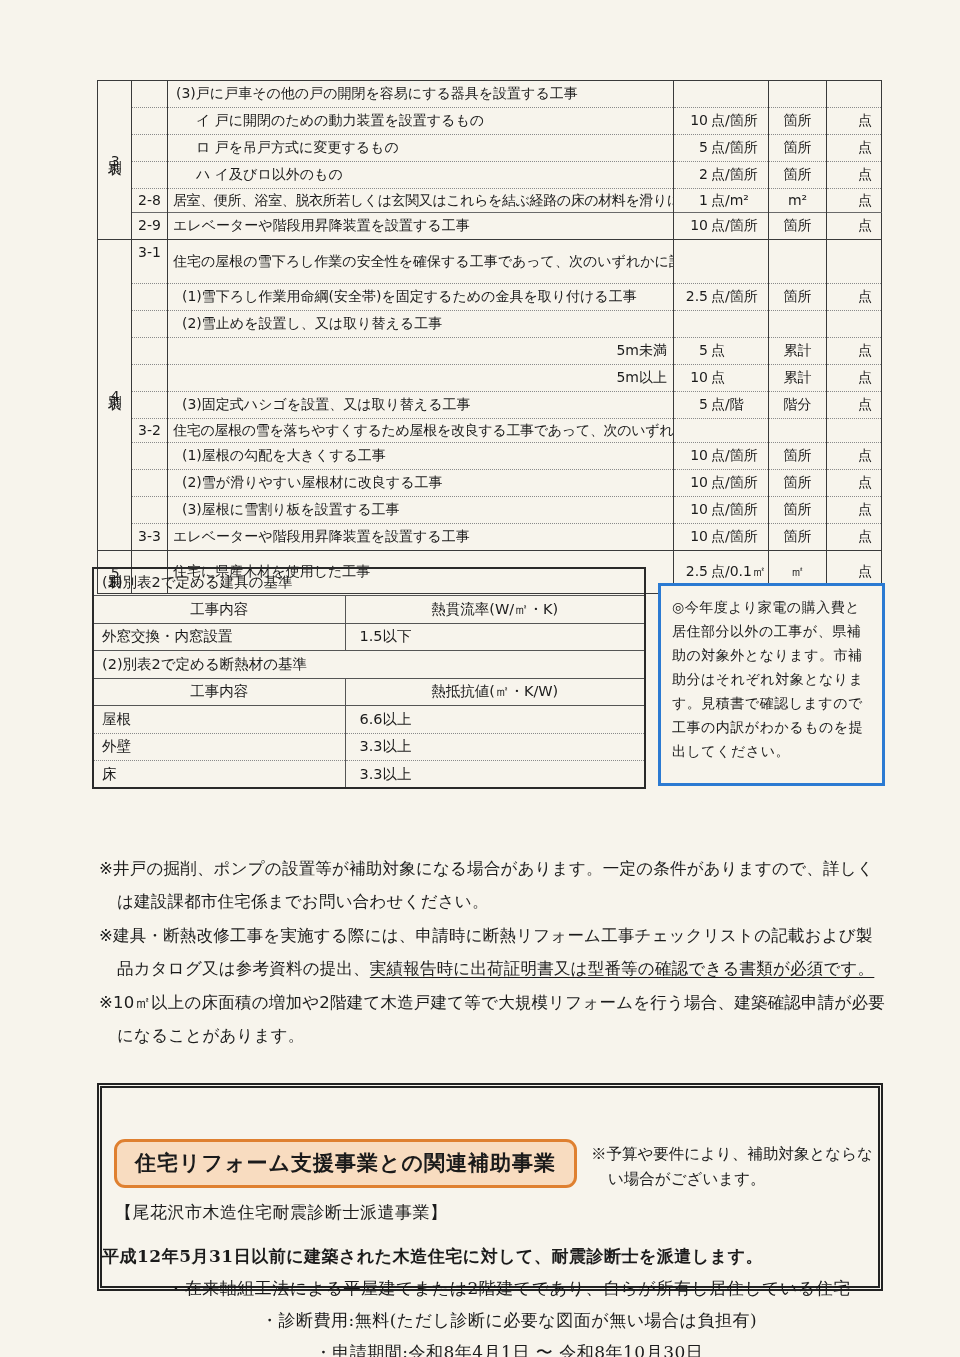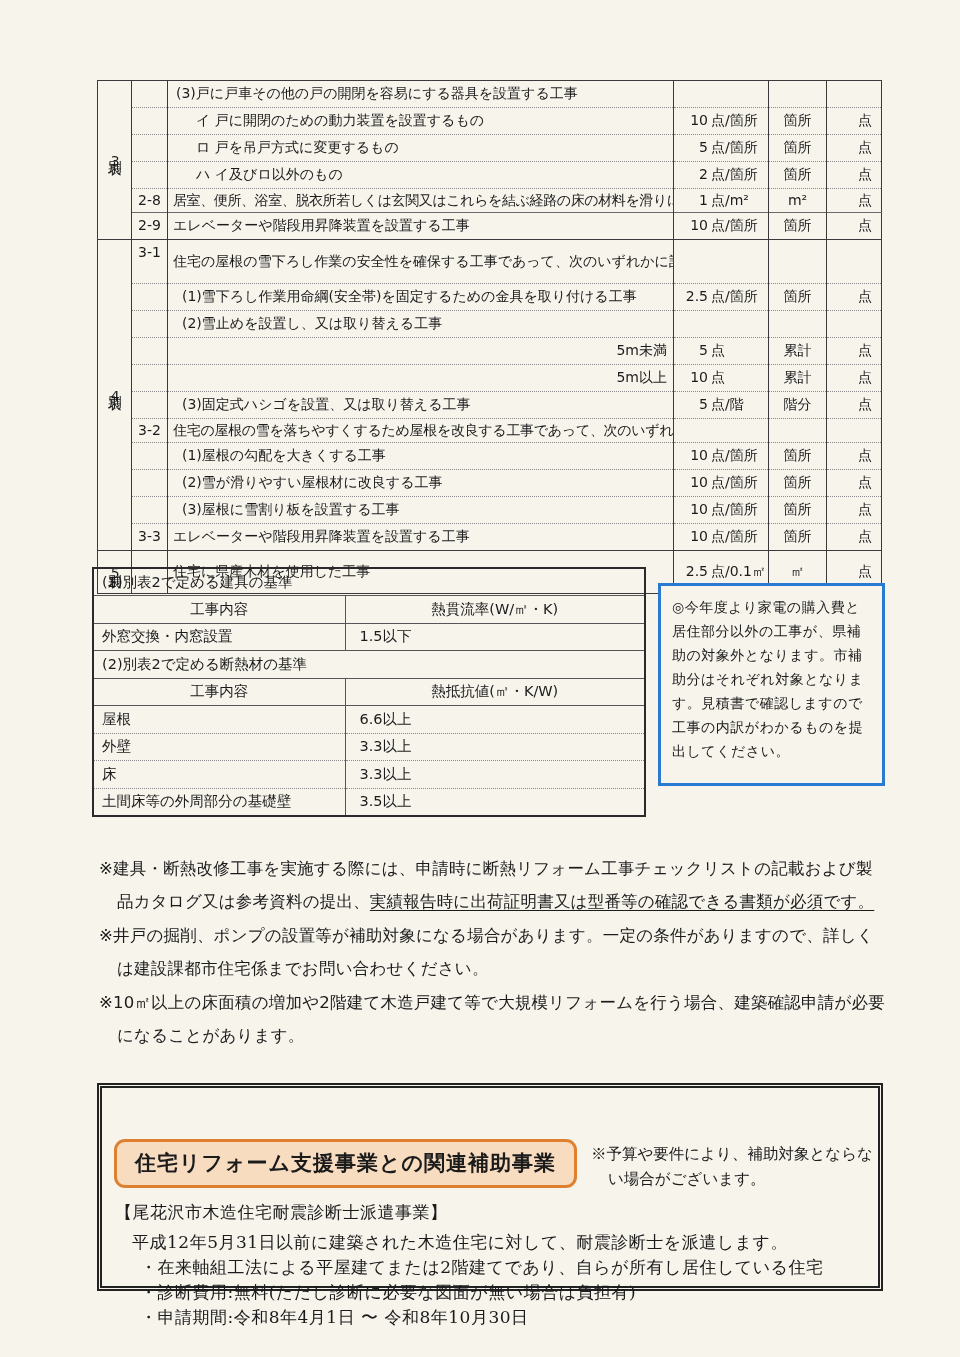--- a/index.html
+++ b/index.html
@@ -114,22 +114,22 @@
     font-size:15.5px;line-height:25px;
     margin:10px 0 0 14px;width:310px;
     padding-left:17px;text-indent:-17px;
   }
   #rel-body{
     font-family:"DejaVu Serif",serif;
     font-size:17px;
     margin-top:9px;
   }
   #rel-program{padding-left:13px;letter-spacing:0.5px;}
-  #rel-intro{padding-left:30px;margin-top:7px;letter-spacing:0.5px;}
-  .rel-bullet{padding-left:38px;margin-top:2px;letter-spacing:0.5px;}
+  #rel-intro{margin-top:21px;letter-spacing:0.5px;font-weight:bold;}
+  .rel-bullet{padding-left:38px;margin-top:9px;letter-spacing:0.5px;text-align:center;}
 </style>
 </head>
 <body>
 
 <table id="main-table" class="abs">
   <colgroup>
     <col style="width:34px">
       <col style="width:36px">
       <col style="width:506px">
     <col style="width:95px">
@@ -298,34 +298,30 @@
     <td class="vline val">6.6以上</td>
   </tr>
   <tr class="dot">
     <td>外壁</td>
     <td class="vline val">3.3以上</td>
   </tr>
   <tr class="dot">
     <td>床</td>
     <td class="vline val">3.3以上</td>
   </tr>
-  <tr class="dot">
-    <td>土間床等の外周部分の基礎壁</td>
-    <td class="vline val">3.5以上</td>
-  </tr>
 </tbody>
   </table>
 
 <div id="blue-box" class="abs">
   <span>◎今年度より家電の購入費と居住部分以外の工事が、県補助の対象外となります。市補助分はそれぞれ対象となります。見積書で確認しますので工事の内訳がわかるものを提出してください。</span>
 </div>
 
 <div id="notes" class="abs">
+  <p class="note"><span>※井戸の掘削、ポンプの設置等が補助対象になる場合があります。一定の条件がありますので、詳しくは建設課都市住宅係までお問い合わせください。</span></p>
   <p class="note"><span>※建具・断熱改修工事を実施する際には、申請時に断熱リフォーム工事チェックリストの記載および製品カタログ又は参考資料の提出、</span><u>実績報告時に出荷証明書又は型番等の確認できる書類が必須です。</u></p>
-  <p class="note"><span>※井戸の掘削、ポンプの設置等が補助対象になる場合があります。一定の条件がありますので、詳しくは建設課都市住宅係までお問い合わせください。</span></p>
   <p class="note"><span>※10㎡以上の床面積の増加や2階建て木造戸建て等で大規模リフォームを行う場合、建築確認申請が必要になることがあります。</span></p>
 </div>
 
 <div id="related-box" class="abs">
   <div id="rel-header">
     <div id="rel-title">住宅リフォーム支援事業との関連補助事業</div>
     <div id="rel-note">※予算や要件により、補助対象とならない場合がございます。</div>
   </div>
   <div id="rel-body">
     <div id="rel-program">【尾花沢市木造住宅耐震診断士派遣事業】</div>

